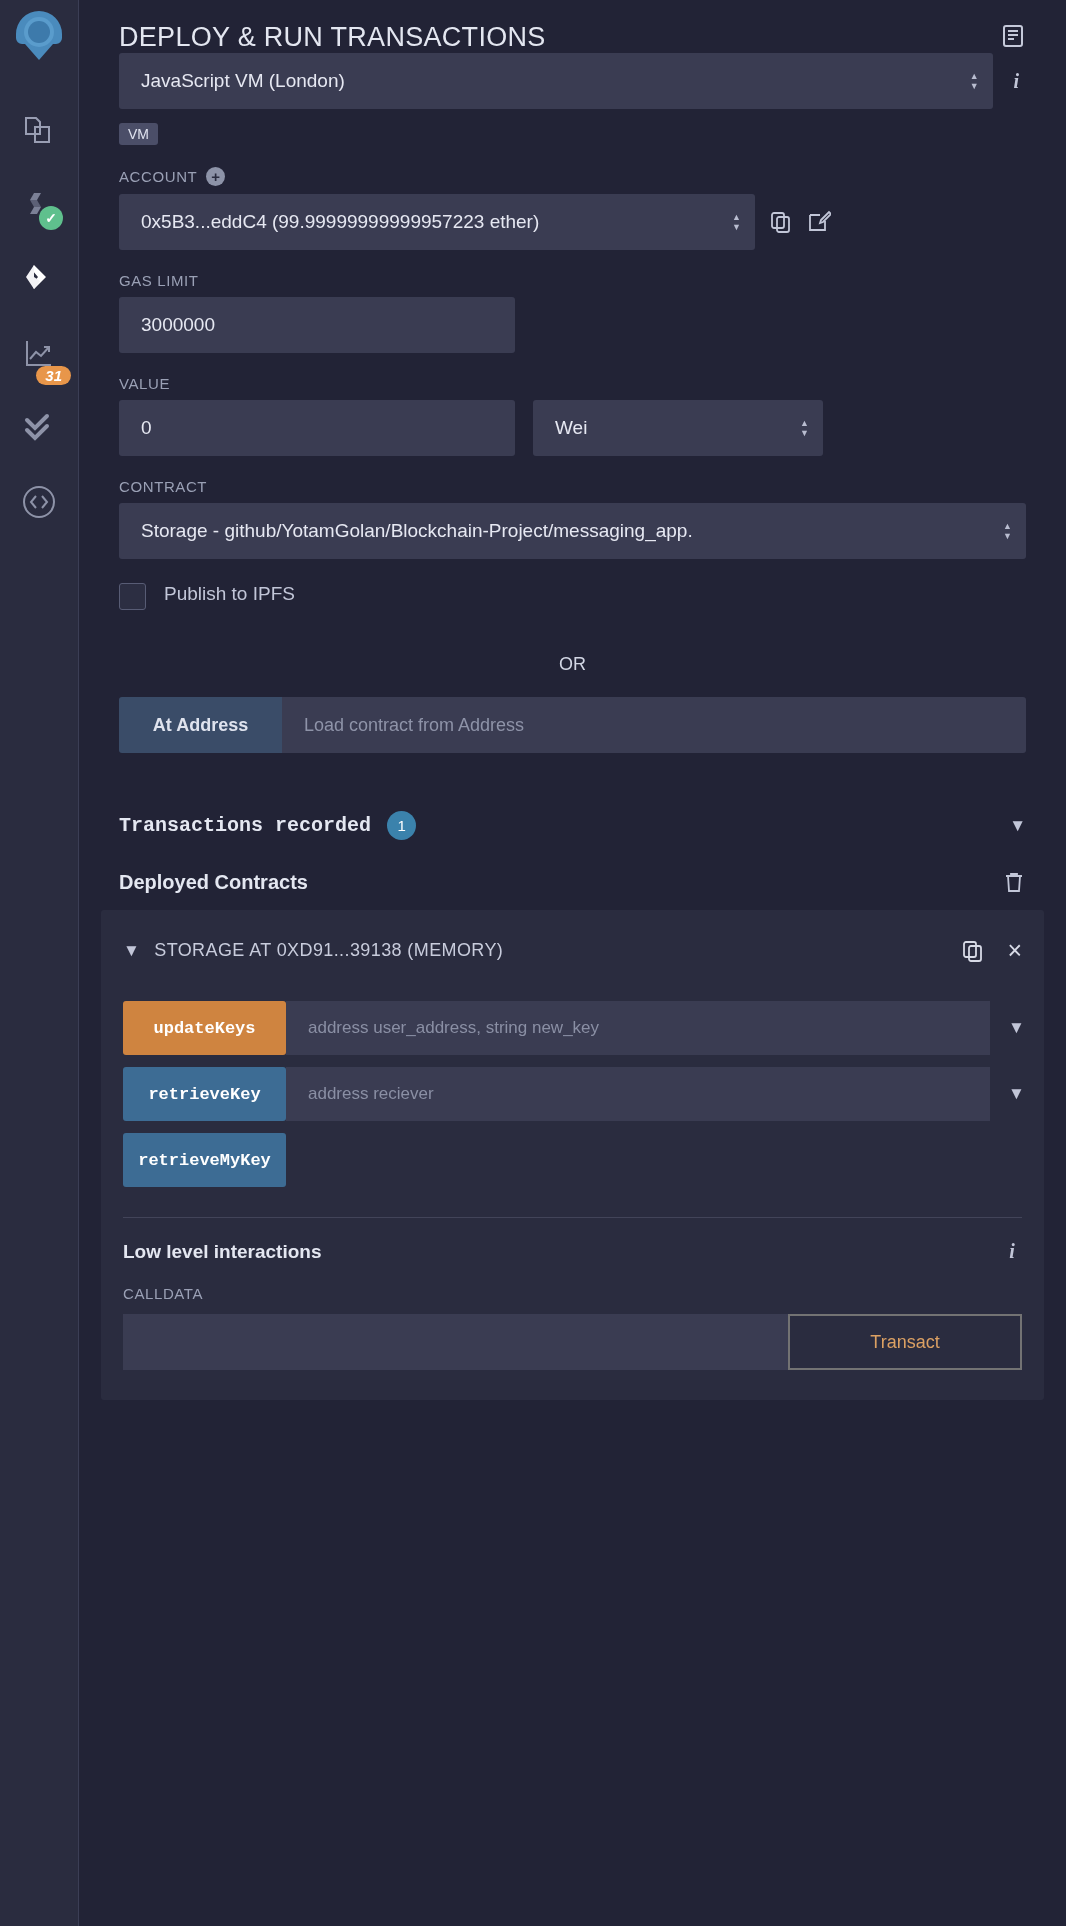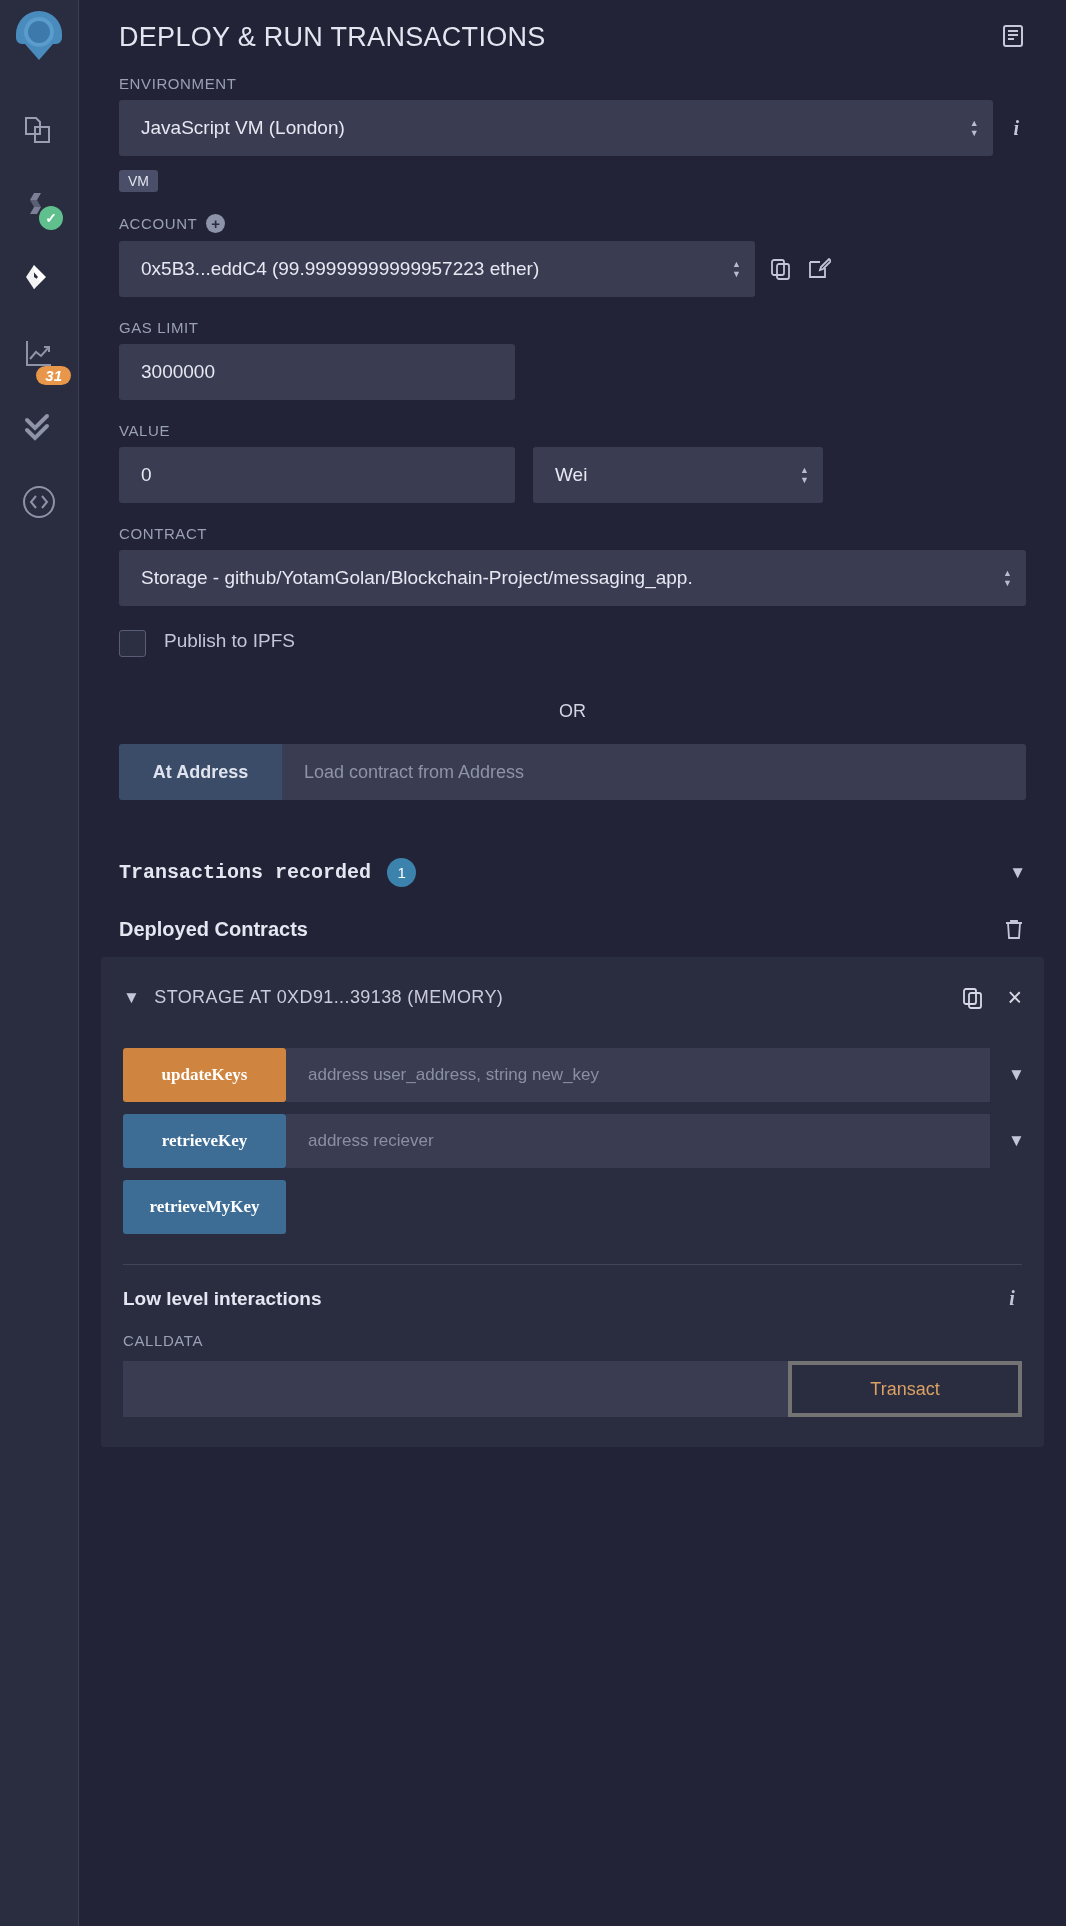--- a/index.html
+++ b/index.html
@@ -158,21 +158,21 @@
     font-size: 18px; color: #c8ccdc; letter-spacing: 0.4px;
   }
   .instance-actions { display: flex; align-items: center; gap: 22px; }
   .close-x { color: #d7dae6; font-size: 25px; cursor: pointer; line-height: 1; }
 
   .fn-row { display: flex; align-items: center; margin-top: 12px; }
   .fn-btn {
     color: #fff; border: none; border-radius: 3px;
     font-size: 17px; font-weight: bold; min-width: 163px; height: 54px;
     padding: 0 14px; cursor: pointer;
-    font-family: Liberation Serif, serif;
+    font-family: Liberation Mono, monospace;
   }
   .fn-btn.orange { background: #cf8440; }
   .fn-btn.blue { background: #3d6c94; }
   .fn-input {
     flex: 1; background: #3a3c52; border: none; height: 54px;
     color: #e6e8f2; font-size: 17px; padding: 0 22px;
     font-family: "Liberation Sans", sans-serif;
   }
   .fn-input::placeholder { color: #8a8fa4; }
   .fn-chev { color: #c2c6d8; font-size: 17px; margin-left: 18px; cursor: pointer; width: 14px; }
@@ -186,21 +186,21 @@
   .calldata-label {
     font-size: 15px; color: #9aa0b5; letter-spacing: 0.6px; margin-top: 22px;
   }
   .calldata-row { display: flex; margin-top: 12px; align-items: stretch; }
   .calldata-input {
     flex: 1; background: #3a3c52; border: none; height: 56px;
     color: #e6e8f2; font-size: 17px; padding: 0 22px;
     font-family: "Liberation Sans", sans-serif;
   }
   .transact-btn {
-    background: transparent; border: 4px solid #737373; color: #dba063;
+    background: transparent; border: 2px solid #737373; color: #dba063;
     font-size: 18px; width: 234px; height: 56px; cursor: pointer;
     font-family: "Liberation Sans", sans-serif;
   }
 </style>
 </head>
 <body>
 
 <div class="rail">
   <div class="rail-logo">
     <svg width="62" height="62" viewBox="0 0 62 62">
@@ -277,21 +277,20 @@
       <svg width="26" height="26" viewBox="0 0 26 26" fill="none" stroke="#c5c9da" stroke-width="2">
         <rect x="4" y="3" width="18" height="20" rx="2"></rect>
         <path d="M8 8 h10 M8 12 h10 M8 16 h6"></path>
       </svg>
     </span>
   </div>
 
   <div class="content">
 
     
-    <div class="field-label">ENVIRONMENT</div>
     <div class="row">
       <div class="select-box">
         <span class="txt">JavaScript VM (London)</span>
         <span class="spinner">
           <span>▲</span>
             <span>▼</span>
         </span>
       </div>
       <span class="info-i">i</span>
     </div>

